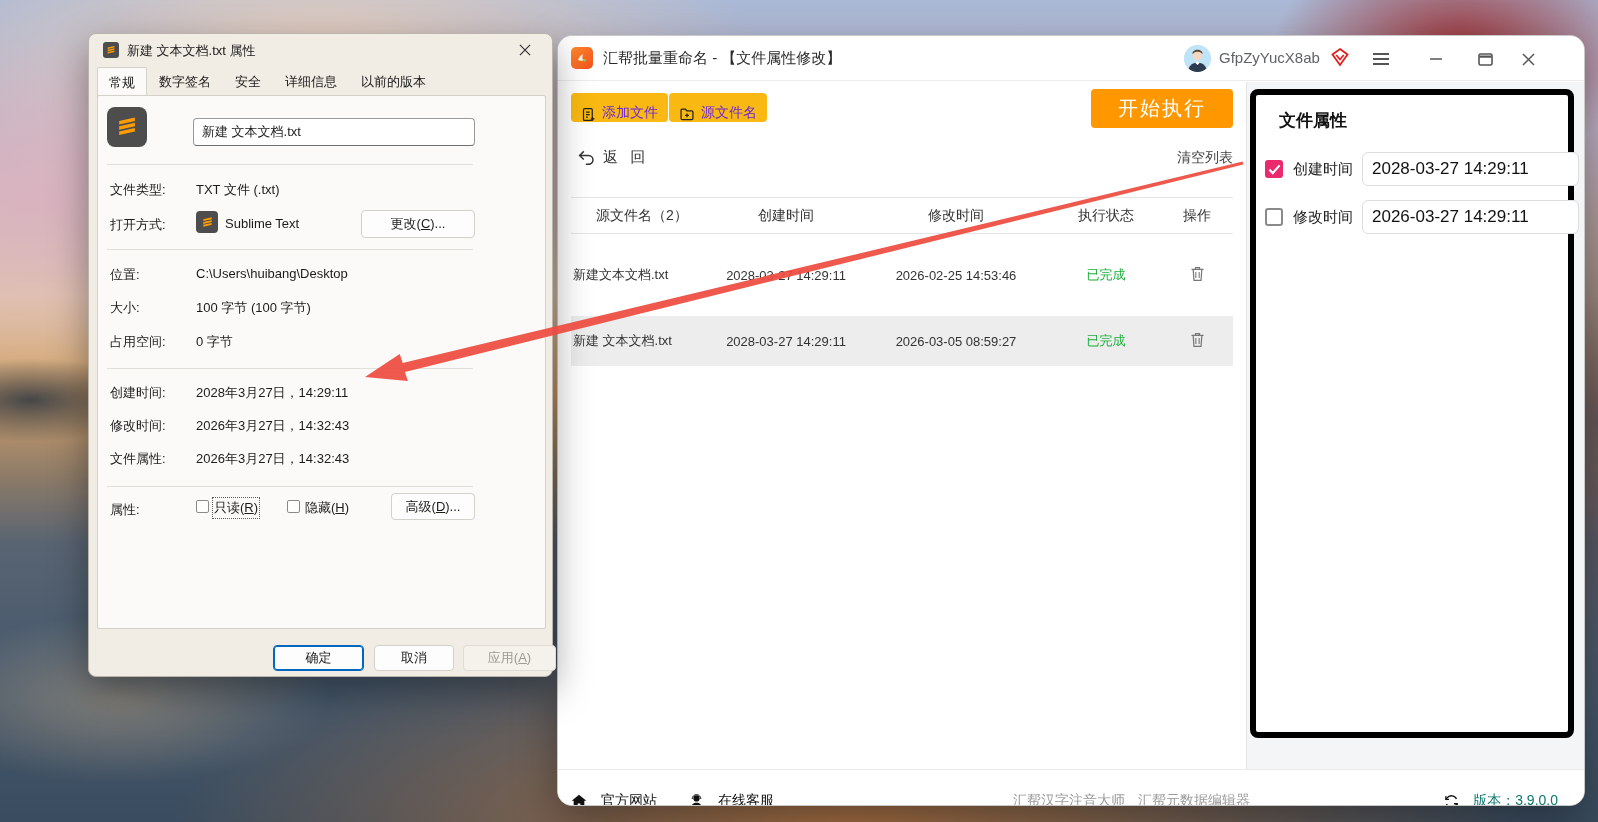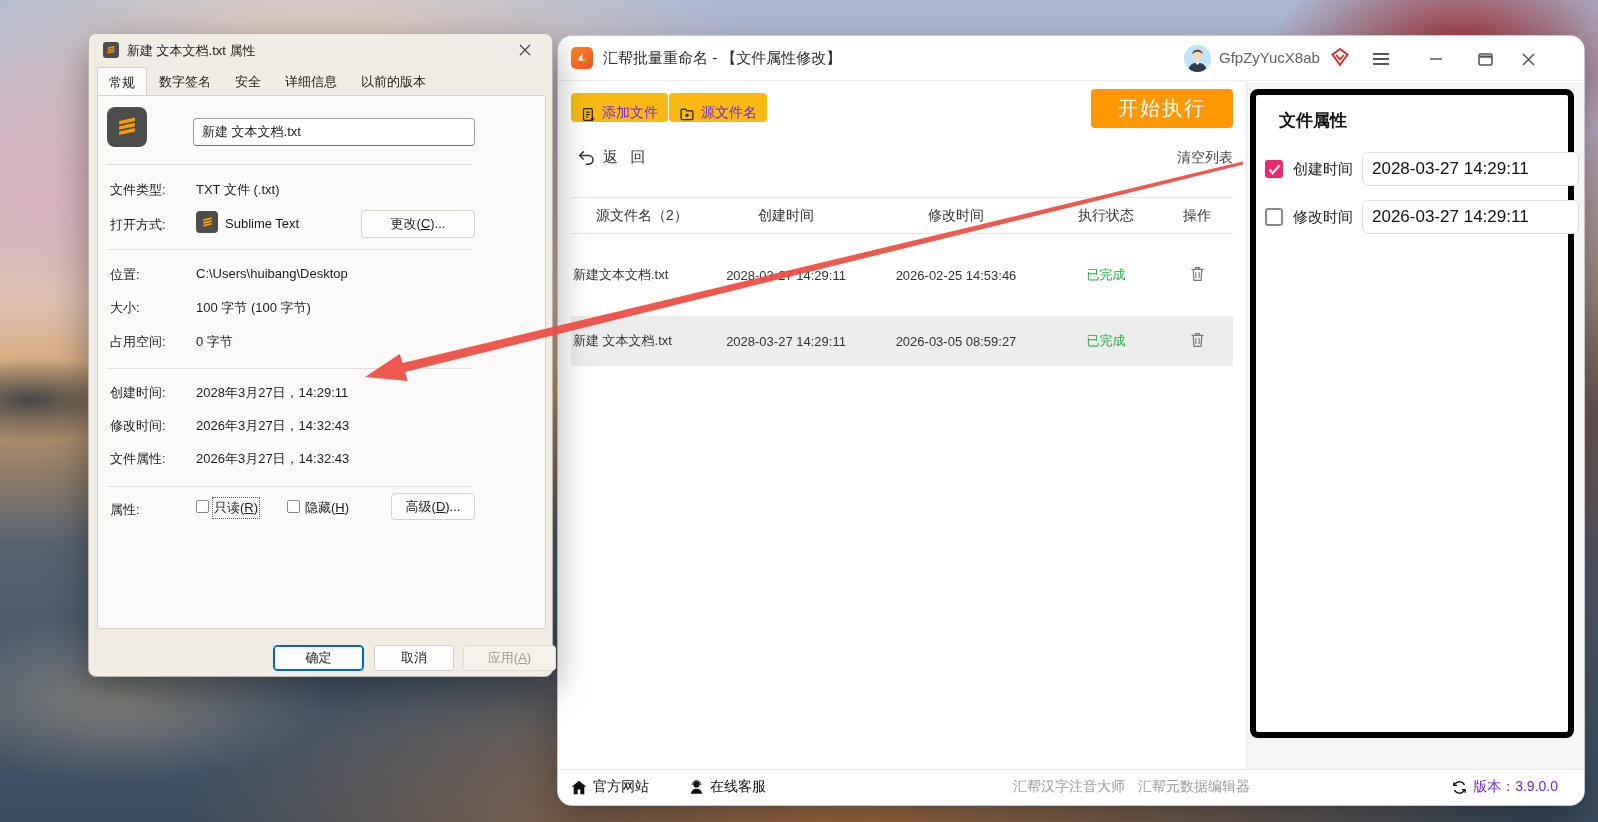--- a/index.html
+++ b/index.html
@@ -105,25 +105,25 @@
   .prow1 { top:57px; } .prow2 { top:105px; }
   .pcb { width:18px; height:18px; border-radius:3px; flex:0 0 auto; cursor:pointer;
     display:flex; align-items:center; justify-content:center; }
   .pcb.on { background:#ea2a6d; }
   .pcb.off { background:#fff; border:2px solid #8a8a8a; }
   .plbl { font-size:15px; color:#222; margin:0 9px 0 10px; white-space:nowrap; }
   .pin { width:217px; height:34px; border:1px solid #ddd; border-radius:6px; background:#fff;
     font-size:17px; color:#111; padding:0 9px; font-family:inherit; }
 
   .statusbar { position:absolute; left:0; bottom:0; width:1028px; height:36px; background:#fff; border-top:1px solid #e9e9e9; }
-  .sb-item { position:absolute; top:8px; display:flex; align-items:center; gap:6px; border:none; background:transparent;
+  .sb-item { position:absolute; top:22px; display:flex; align-items:center; gap:14px; border:none; background:transparent;
     font-size:14px; color:#111; font-family:inherit; cursor:pointer; white-space:nowrap; }
   .sb-home { left:13px; } .sb-svc { left:131px; }
   .sb-link { color:#9a9a9a; } .sb-p1 { left:455px; } .sb-p2 { left:580px; }
-  .sb-ver { right:28px; color:#6d28d9; }
+  .sb-ver { right:28px; color:#0f766e; }
 </style>
 </head>
 <body>
 
 <div class="desktop"></div>
 
 <div class="app">
   <div class="app-titlebar">
     <span class="app-ic">
       <svg class="ic" width="14" height="14" viewBox="0 0 24 24">

